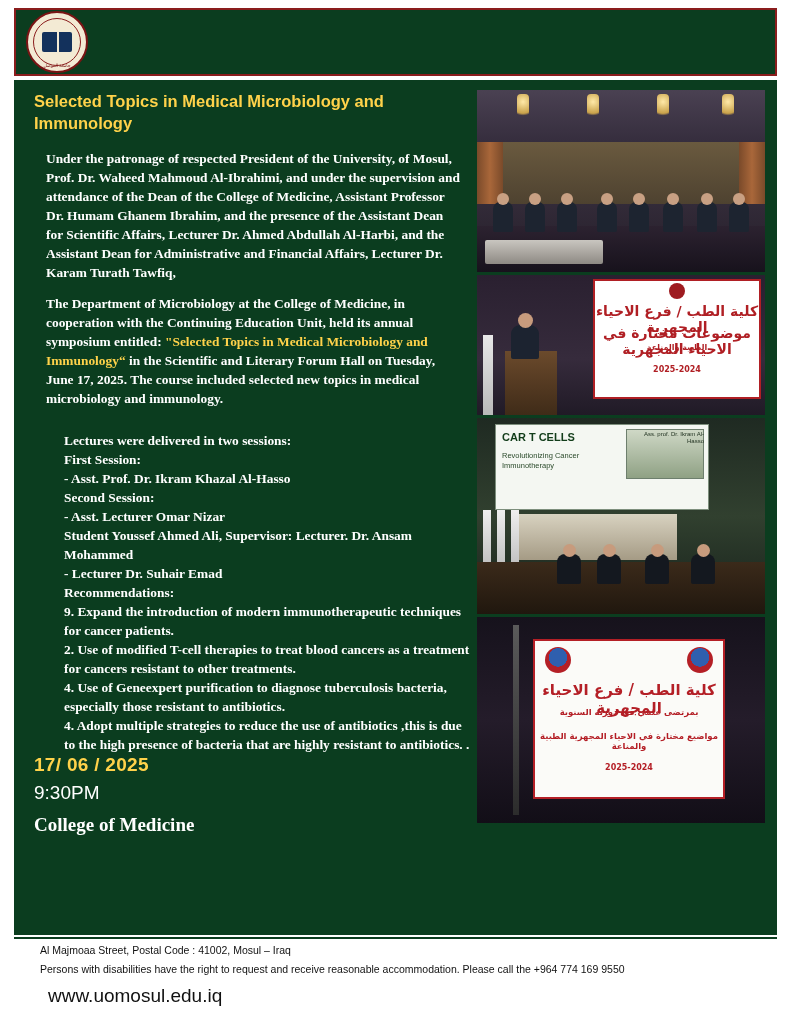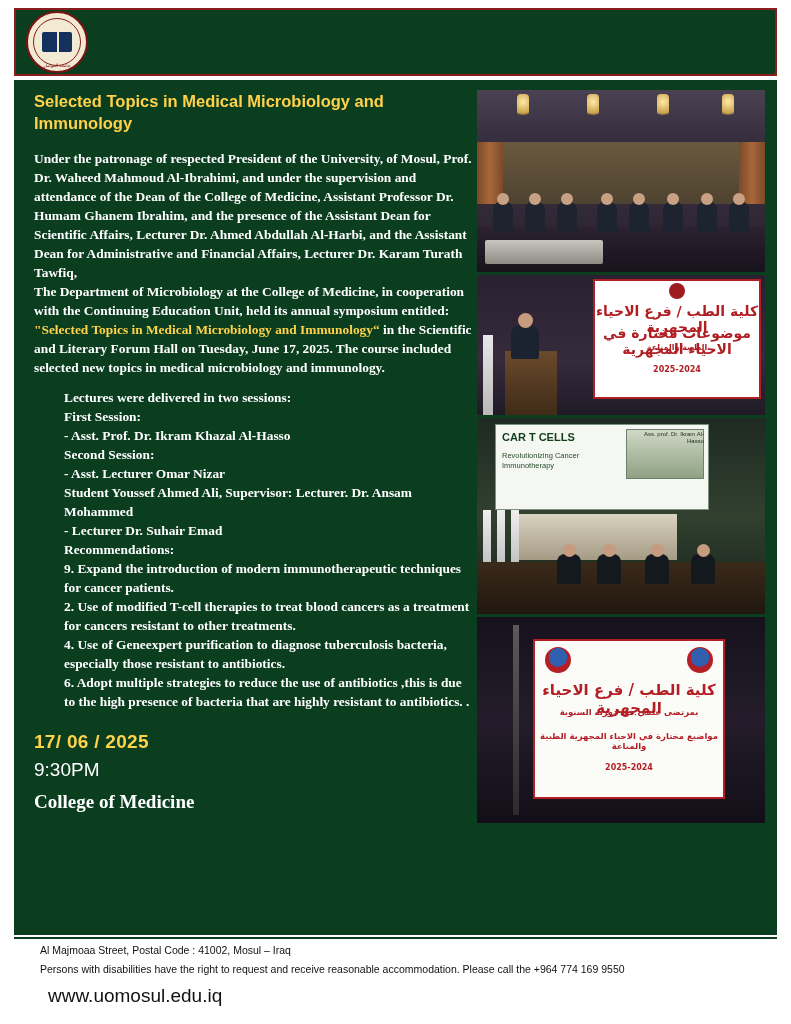--- a/index.html
+++ b/index.html
@@ -134,42 +134,42 @@
     line-height: 1.35;
     margin: 0 0 14px 0;
   }
 
   .para {
     color: #ffffff;
     font-family: "Liberation Serif", serif;
     font-weight: bold;
     font-size: 13.4px;
     line-height: 1.42;
-    margin: 0;
+    margin: 12px;
   }
   .para .hl {
     color: #ffd24a;
   }
   .spacer-sm { height: 11px; }
 
   .list-block {
     color: #ffffff;
     font-family: "Liberation Serif", serif;
     font-weight: bold;
     font-size: 13.4px;
     line-height: 1.42;
     margin-left: 30px;
   }
 
   .date-line {
     color: #ffd24a;
     font-family: "Liberation Sans", sans-serif;
     font-weight: bold;
     font-size: 19px;
-    margin-top: 20px;
+    margin-top: 0;
     letter-spacing: 0.3px;
   }
   .time-line {
     color: #ffffff;
     font-family: "Liberation Sans", sans-serif;
     font-size: 19px;
     margin-top: 6px;
   }
   .place-line {
     color: #ffffff;
@@ -400,21 +400,21 @@
         <div>First Session:</div>
         <div>- Asst. Prof.  Dr. Ikram Khazal Al-Hasso</div>
         <div>Second Session:</div>
         <div>- Asst. Lecturer  Omar Nizar</div>
         <div>Student Youssef Ahmed Ali, Supervisor:  Lecturer.  Dr. Ansam Mohammed</div>
         <div>- Lecturer  Dr. Suhair Emad</div>
         <div>Recommendations:</div>
         <div>9. Expand the introduction  of modern  immunotherapeutic techniques  for cancer patients.</div>
         <div>2. Use of modified  T-cell therapies to treat blood  cancers as a treatment  for cancers resistant to other treatments.</div>
         <div>4. Use of Geneexpert  purification  to diagnose tuberculosis bacteria,  especially those resistant to antibiotics.</div>
-        <div>6. Adopt  multiple  strategies to reduce the use of antibiotics  ,this is due to the high  presence of bacteria that  are highly  resistant  to antibiotics.  .</div>
+        <div>4. Adopt  multiple  strategies to reduce the use of antibiotics  ,this is due to the high  presence of bacteria that  are highly  resistant  to antibiotics.  .</div>
       </div>
 
       <div class="date-line">17/ 06 / 2025</div>
       <div class="time-line">9:30PM</div>
       <div class="place-line">College of Medicine</div>
     </div>
 
     <div class="photo-col">
 
       <div class="photo p1">

